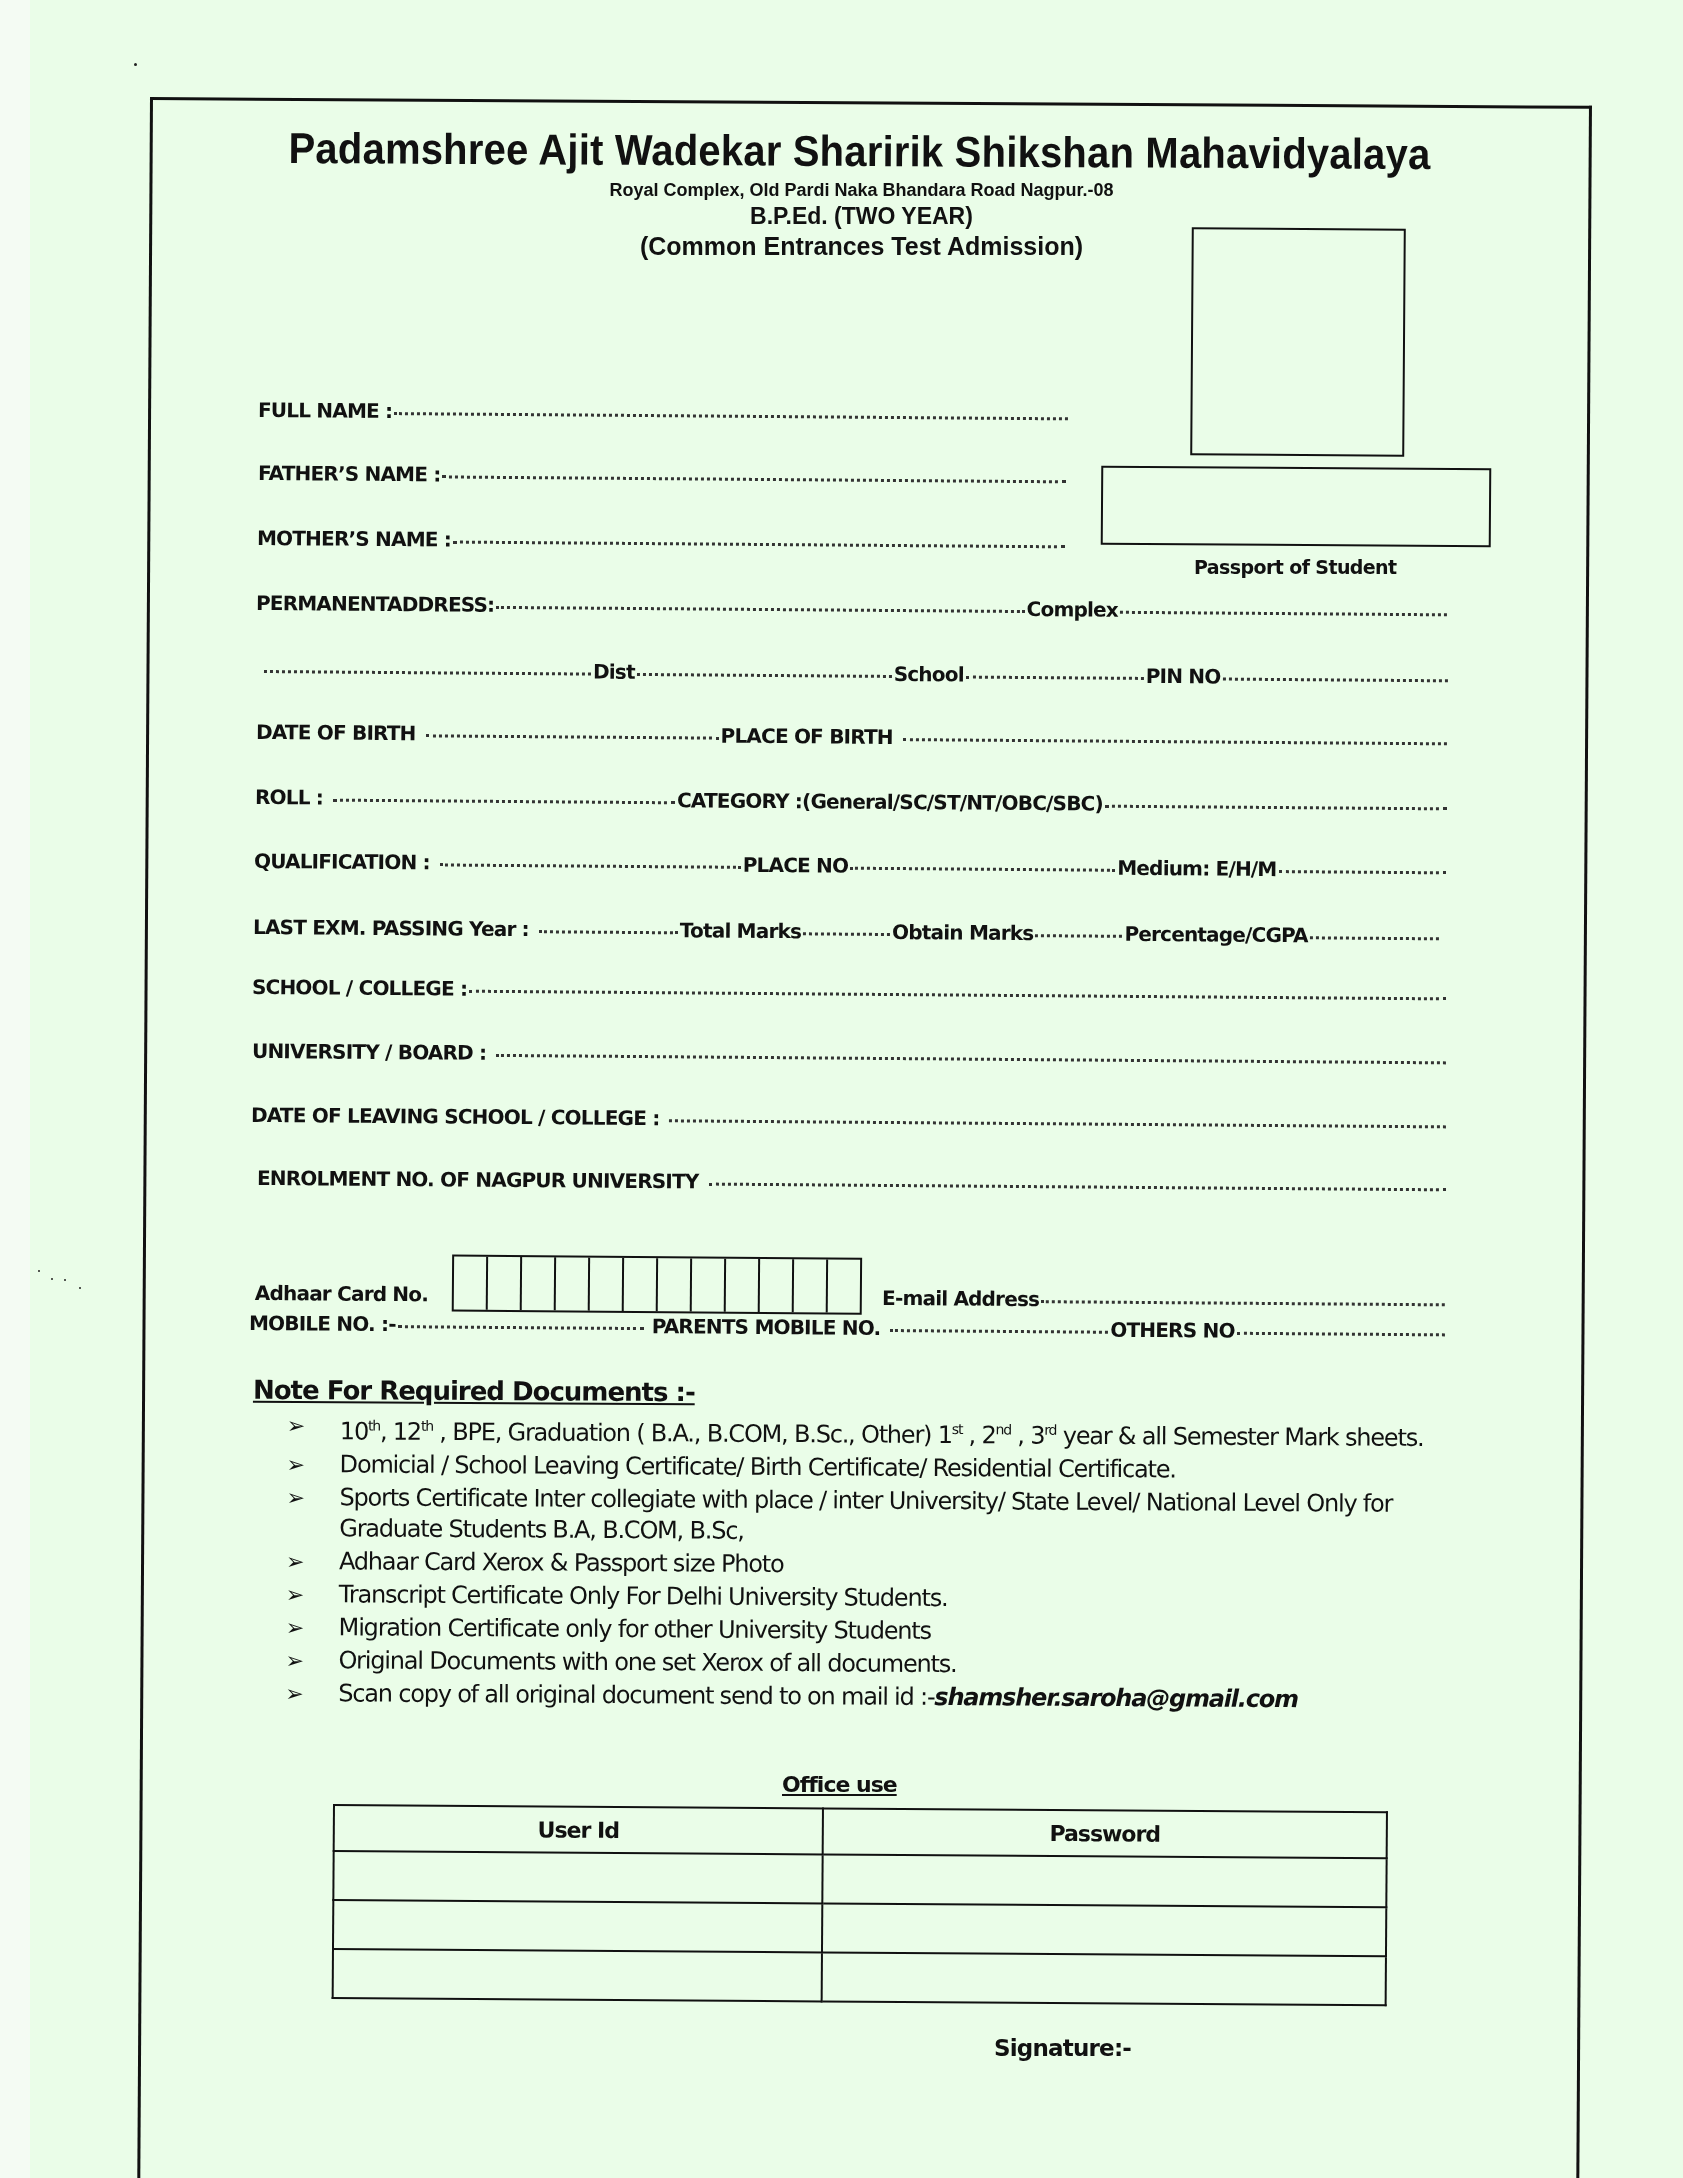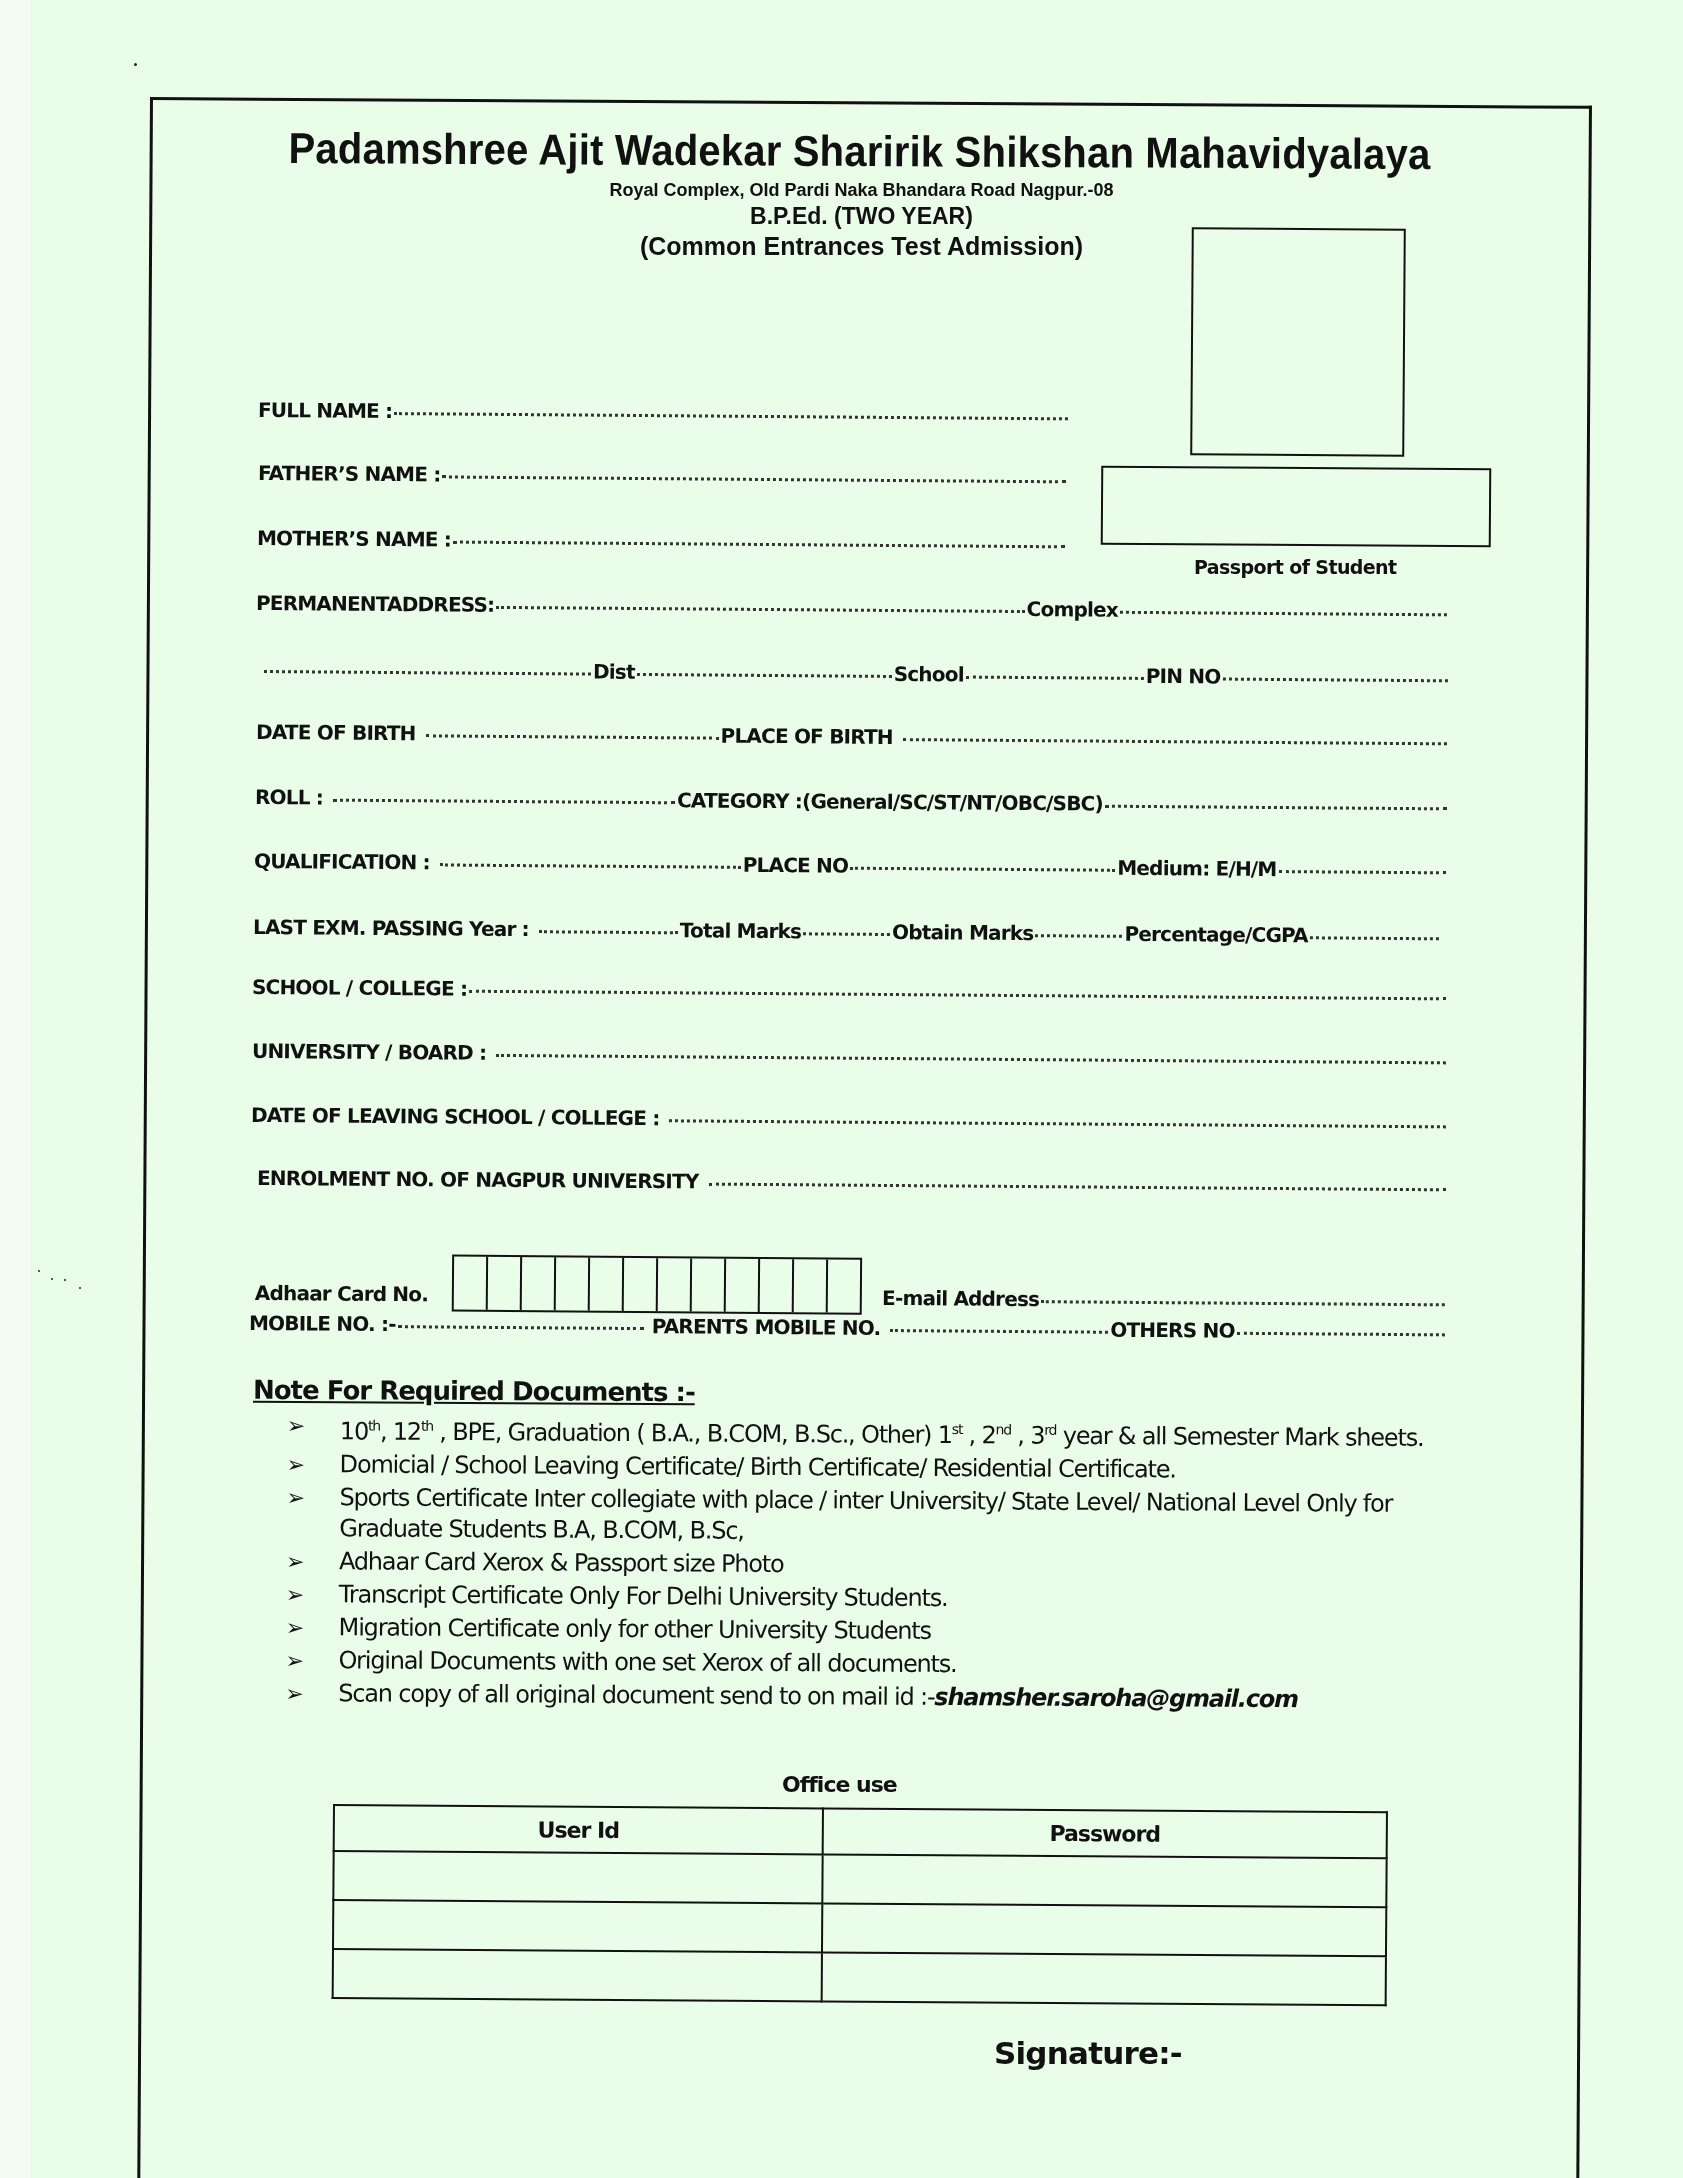--- a/index.html
+++ b/index.html
@@ -33,27 +33,27 @@
   .adhaar .cell:last-child { border-right:none; }
 
   .note-title { left:253px; top:1376px; font-family:"DejaVu Sans", sans-serif; font-size:26px; font-weight:bold; text-decoration:underline; letter-spacing:-1px; transform:rotate(0.3deg); }
   .notes { left:287px; top:1410px; width:1139px; font-family:"DejaVu Sans", sans-serif; font-size:24px; letter-spacing:-1.2px; line-height:31px; transform:rotate(0.35deg); transform-origin:left top; }
   .note { display:flex; margin-bottom:2px; }
   .note .arrow { width:53px; flex:0 0 53px; font-size:22px; }
   .note .txt { flex:1; }
   .note sup { font-size:14px; }
   .email-bi { font-weight:bold; font-style:italic; }
 
-  .office-title { left:782px; top:1772px; font-family:"DejaVu Sans", sans-serif; font-size:22px; font-weight:bold; letter-spacing:-1px; }
+  .office-title { left:782px; top:1772px; font-family:"DejaVu Sans", sans-serif; font-size:22px; font-weight:bold; text-decoration:underline; letter-spacing:-1px; }
   .office-table { left:333px; top:1804px; width:1055px; border-collapse:collapse; transform:rotate(0.4deg); transform-origin:left top; font-family:"DejaVu Sans", sans-serif; }
   .office-table td, .office-table th { border:2px solid #111; height:45px; font-size:22px; font-weight:bold; letter-spacing:-1px; }
   .office-table th { height:42px; }
   .office-table th:first-child, .office-table td:first-child { width:485px; }
 
-  .final-sig { left:994px; top:2035px; font-family:"DejaVu Sans", sans-serif; font-size:31px; font-weight:bold; letter-spacing:-0.8px; }
+  .final-sig { left:994px; top:2035px; font-family:"DejaVu Sans", sans-serif; font-size:23px; font-weight:bold; letter-spacing:-0.8px; }
   .speck { position:absolute; width:3px; height:3px; background:#222; border-radius:50%; }
 </style>
 </head>
 <body>
 
 <div class="left-strip"></div>
 <div class="frame"></div>
 
 <span class="speck" style="left:134px;top:63px"></span>
 <span class="speck" style="left:38px;top:1270px;width:2px;height:2px"></span>

